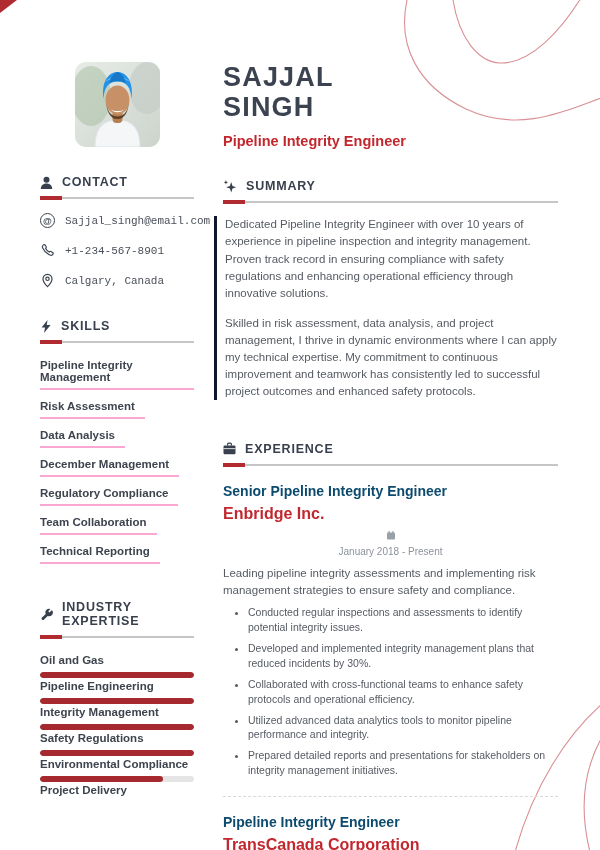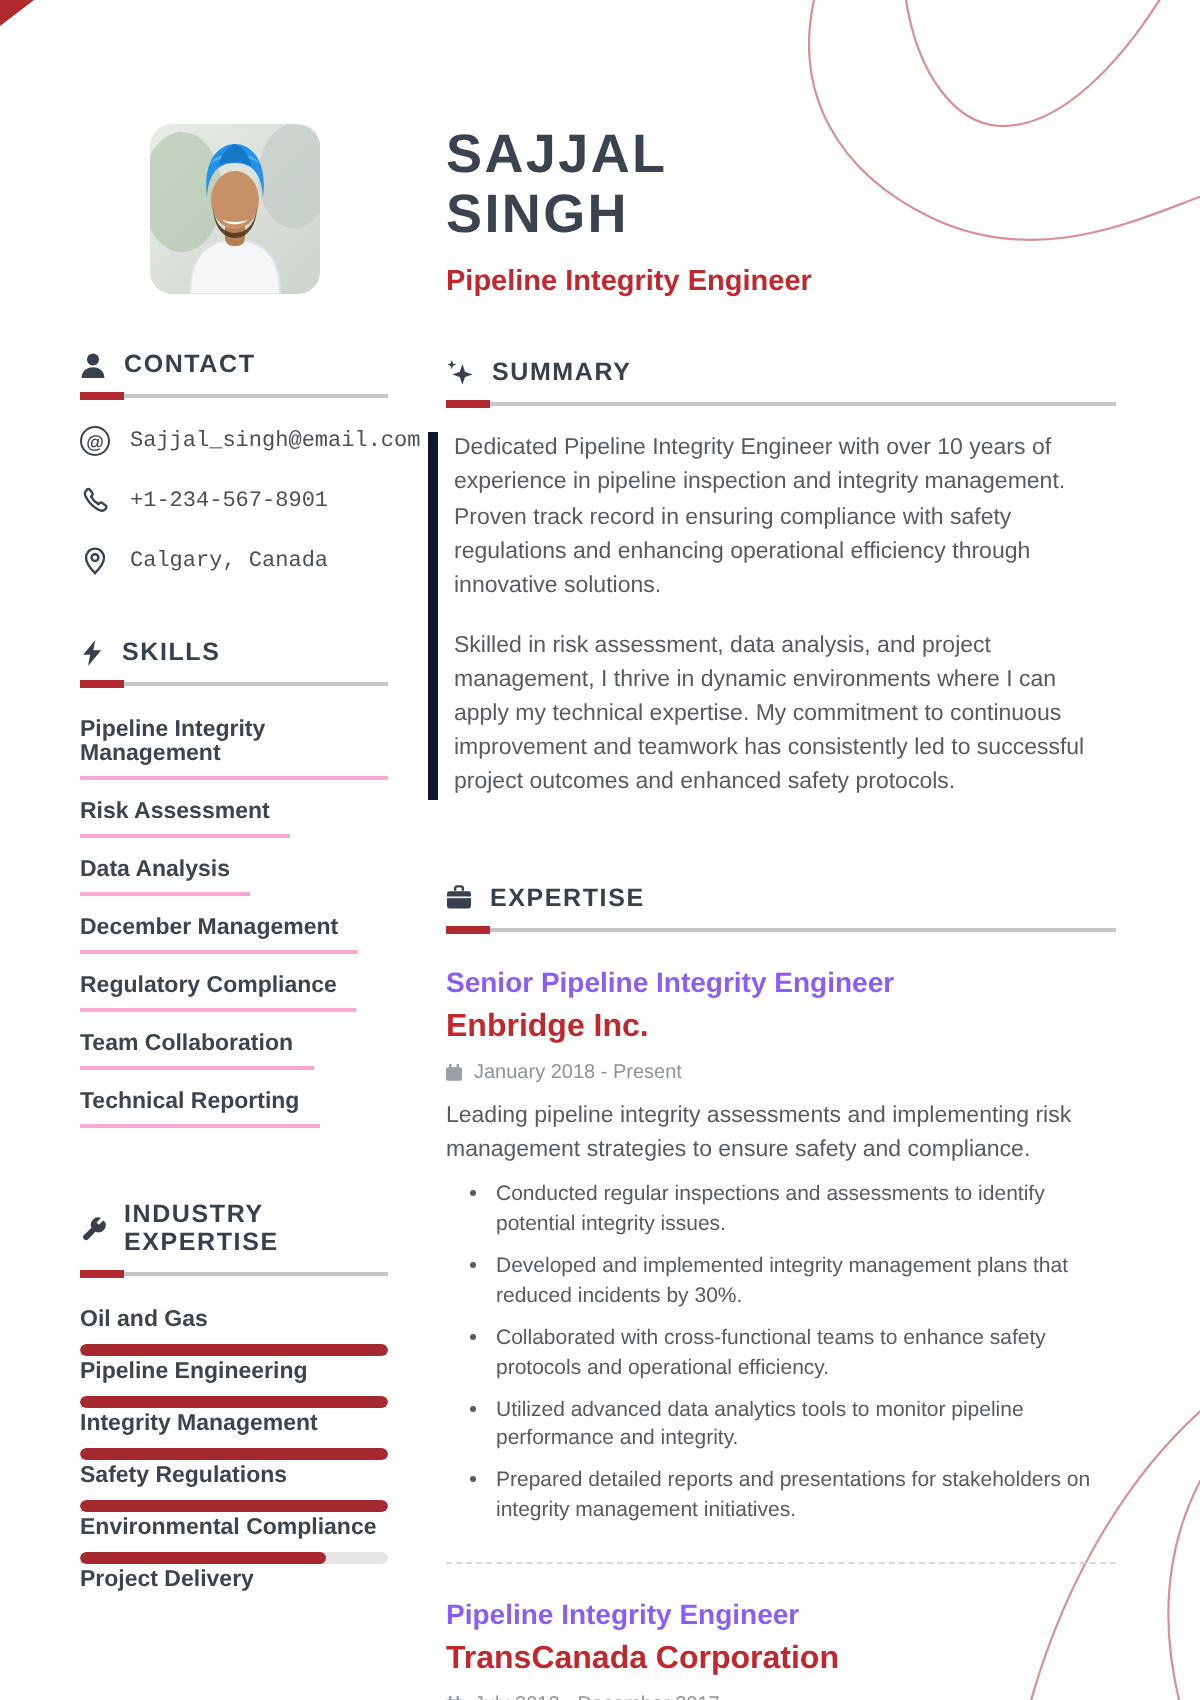--- a/index.html
+++ b/index.html
@@ -55,30 +55,30 @@
   
   .col-right { flex:1; min-width:0; }
   .name {
     font-size:27px; font-weight:600; letter-spacing:1.2px; line-height:1.12;
     color:#3c4350; max-width:220px; word-spacing:600px; 
   }
   .job-headline { margin-top:11px; font-size:14.5px; font-weight:700; color:#c2272e; }
 
   .summary-section { margin-top:30px; }
   .summary-body {
-    margin-top:13px; margin-left:-9px; padding-left:8px; border-left:5px solid #0f172a;
+    margin-top:13px; margin-left:-9px; padding-left:8px; border-left:3px solid #0f172a;
   }
   .summary-body p { font-size:11.5px; line-height:1.48; color:#565b63; margin-bottom:13px; }
   .summary-body p:last-child { margin-bottom:0; }
 
   .experience-section { margin-top:42px; }
   .job { margin-top:17px; }
-  .job-title { font-size:14px; font-weight:700; color:#8b5cf6; }
+  .job-title { font-size:14px; font-weight:700; color:#0c4a6e; }
   .job-company { font-size:16px; font-weight:700; color:#c2272e; margin-top:6px; }
-  .job-dates { display:flex; align-items:center; gap:6px; margin-top:8px; }
+  .job-dates { display:flex; align-items:center; gap:6px; margin-top:8px;flex-direction:column; }
   .job-dates .txt { font-size:10px; color:#8d929b; }
   .job-desc { font-size:11.5px; line-height:1.5; color:#565b63; margin-top:8px; }
   .job ul { margin-top:6px; padding-left:25px; }
   .job li { font-size:10.5px; line-height:1.42; color:#565b63; margin-bottom:6px; }
   .job li::marker { color:#565b63; }
   .job-sep { border:none; border-top:1px dashed #d9d9d9; margin:18px 0 0; }
 
   .ic { flex:0 0 auto; display:block; }
 </style>
 </head>
@@ -240,21 +240,21 @@
       </div>
     </div>
 
     <div class="experience-section">
       <div class="section-head">
         <svg class="ic" width="13" height="13" viewBox="0 0 13 13">
           <rect x="0.5" y="3.6" width="12" height="8.6" rx="1.2" fill="#39404d"></rect>
           <path d="M4.6,3.4 V2.2 A1,1 0 0 1 5.6,1.2 H7.4 A1,1 0 0 1 8.4,2.2 V3.4" fill="none" stroke="#39404d" stroke-width="1.2"></path>
           <rect x="0.5" y="6.2" width="12" height="0.9" fill="#ffffff" opacity="0.9"></rect>
         </svg>
-        <span class="label">EXPERTISE</span>
+        <span class="label">EXPERIENCE</span>
       </div>
       <div class="sec-divider"></div>
 
       <div class="job">
         <div class="job-title">Senior Pipeline Integrity Engineer</div>
         <div class="job-company">Enbridge Inc.</div>
         <div class="job-dates">
           <svg class="ic" width="8" height="9" viewBox="0 0 8 9" fill="#9aa0a8">
             <rect y="1.6" width="8" height="6.8" rx="1"></rect>
               <rect x="1.5" width="1.2" height="2.6"></rect>

